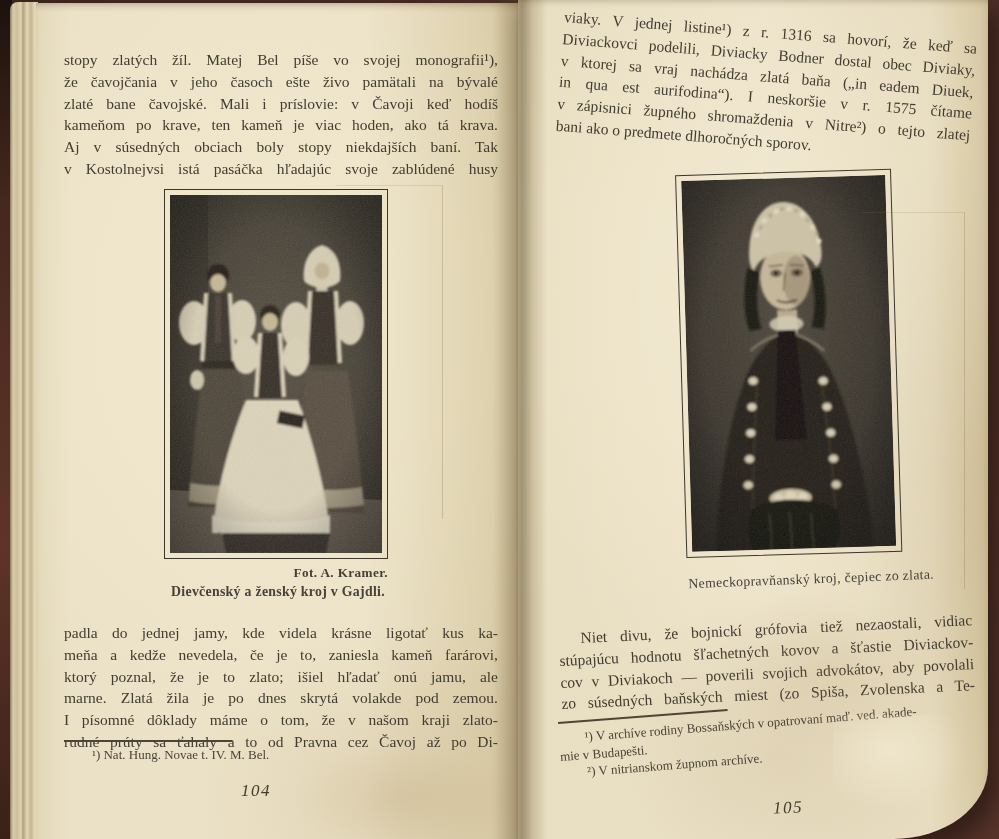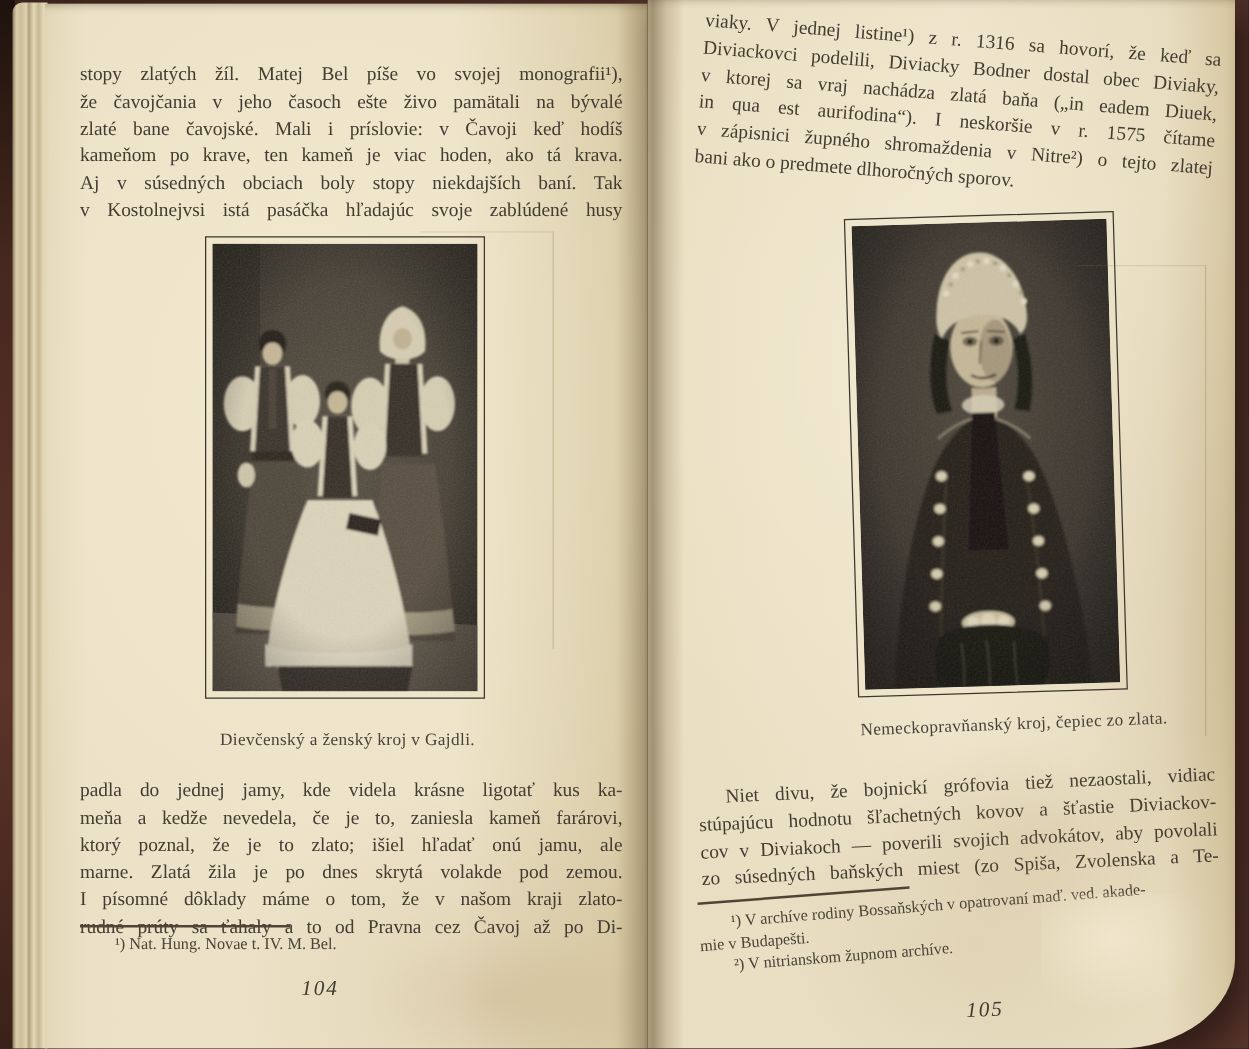--- a/index.html
+++ b/index.html
@@ -132,21 +132,22 @@
           <path d="M42,320 C60,330 140,330 160,320 L160,338 L42,338 Z" fill="#e8e0c9"></path>
           <path d="M44,336 C80,344 124,344 158,336" stroke="#efe8d2" stroke-width="4" fill="none" stroke-dasharray="3 5"></path>
           <rect x="108" y="218" width="26" height="13" fill="#2a241d" transform="rotate(12 121 224)"></rect>
           <path d="M52,338 L160,338 L156,358 L56,358 Z" fill="#39332a"></path>
         </g>
         <rect width="212" height="358" fill="url(#vigL)"></rect>
         <rect width="212" height="358" filter="url(#grL)" opacity="0.16"></rect>
       </svg>
     </figure>
 
-    <div class="caption" style="left:92px;top:581px;width:300px;text-align:center;">Dievčenský a ženský kroj v Gajdli.</div>
+    <div class="credit" style="left:128px;top:562px;width:224px;text-align:right;">Fot. A. Kramer.</div>
+    <div class="caption" style="left:92px;top:581px;width:300px;text-align:center;font-weight:bold;">Dievčenský a ženský kroj v Gajdli.</div>
 
     <div class="para" style="left:28px;top:619px;width:434px;">
       <div class="jline">padla do jednej jamy, kde videla krásne ligotať kus ka-</div>
       <div class="jline">meňa a kedže nevedela, če je to, zaniesla kameň farárovi,</div>
       <div class="jline">ktorý poznal, že je to zlato; išiel hľadať onú jamu, ale</div>
       <div class="jline">marne. Zlatá žila je po dnes skrytá volakde pod zemou.</div>
       <div class="jline">I písomné dôklady máme o tom, že v našom kraji zlato-</div>
       <div class="jline">rudné prúty sa ťahaly a to od Pravna cez Čavoj až po Di-</div>
     </div>
 

